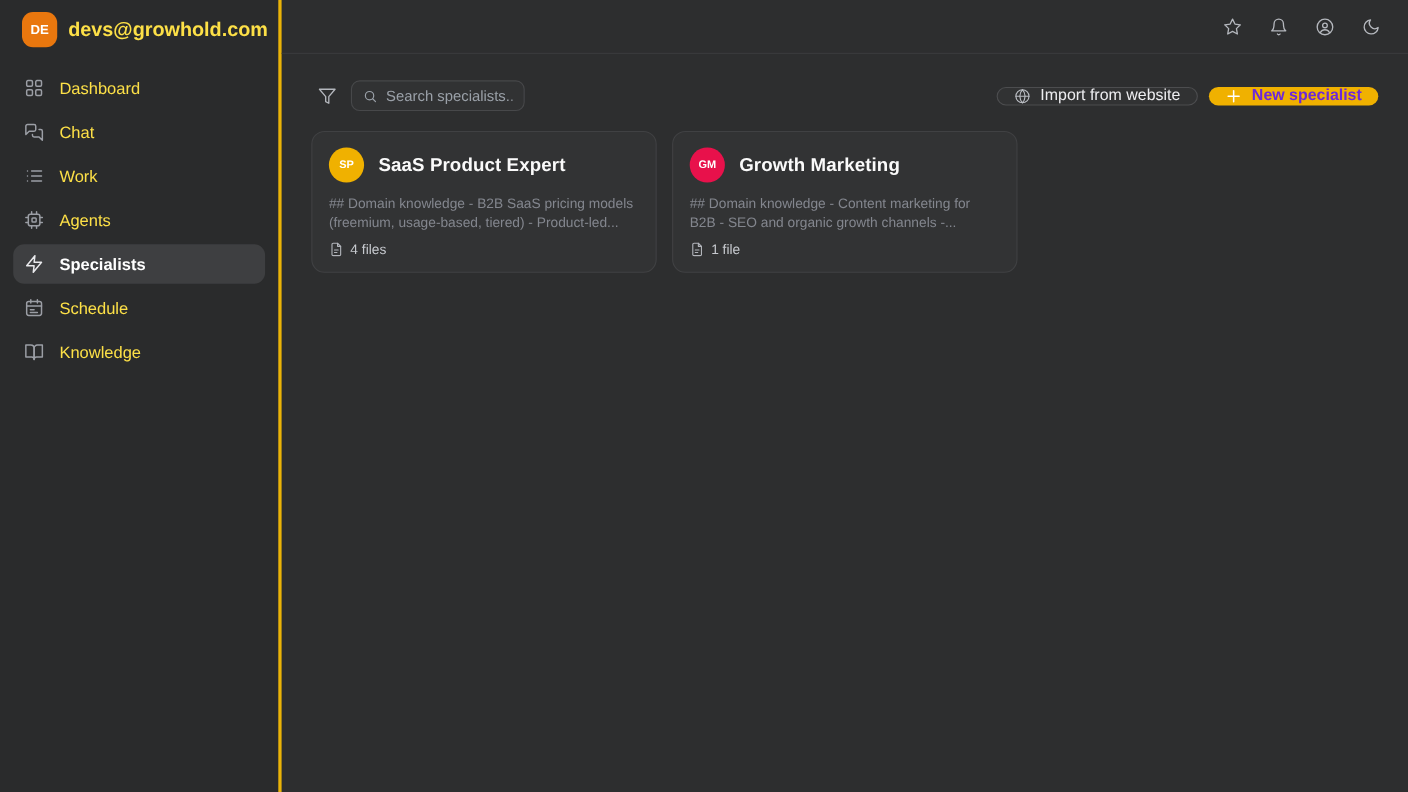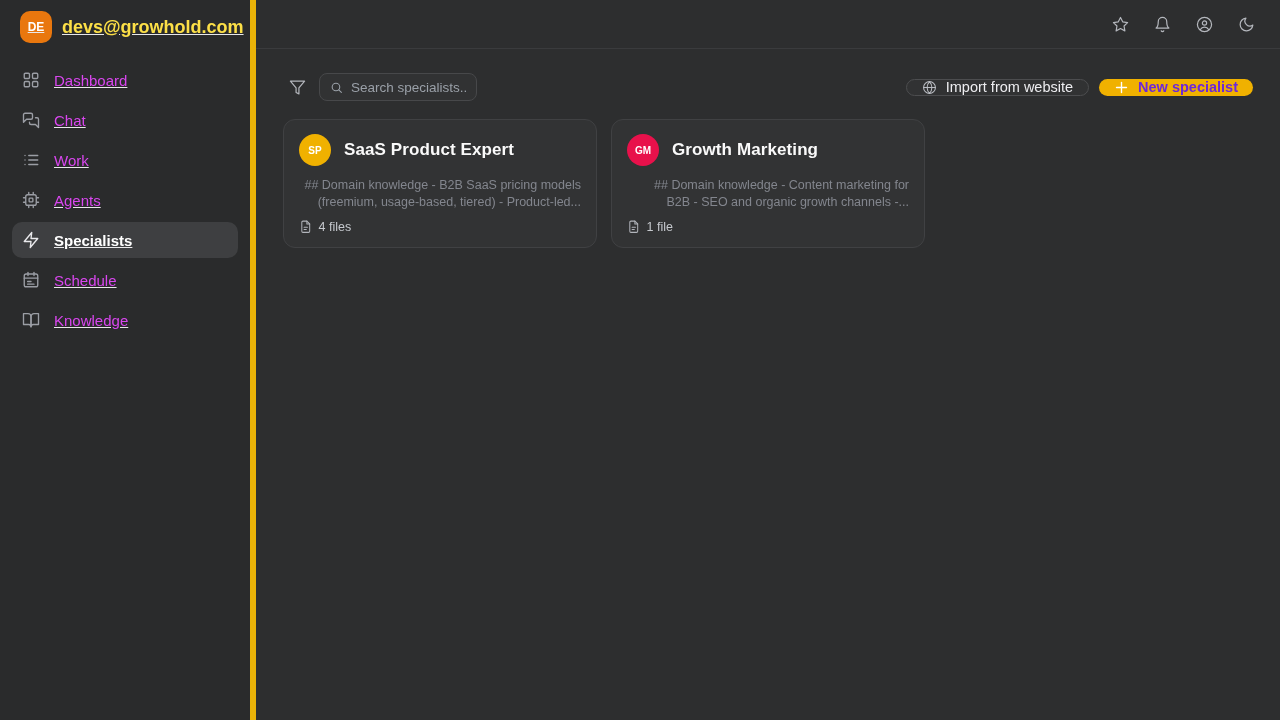--- a/index.html
+++ b/index.html
@@ -9,44 +9,43 @@
     background:#2d2e2f;
     color:#e8e8ea;
     -webkit-font-smoothing:antialiased;
   }
   .app { display:flex; width:1280px; height:720px; }
 
   
   .sidebar {
     width:256px; min-width:256px; height:100%;
     background:#2a2b2c;
-    border-right:6px solid #eab308;
+    border-right:3px solid #eab308;
     display:flex; flex-direction:column;
     padding:10px 12px;
-    text-decoration:underline;
   }
   .account {
     display:flex; align-items:center; gap:10px;
     padding:0 4px 0 8px; height:34px; margin-bottom:18px;
     cursor:pointer; border-radius:8px;
   }
   .account-avatar {
     width:32px; height:32px; border-radius:10px;
     display:flex; align-items:center; justify-content:center;
     font-size:12px; font-weight:700; color:#fff;
     flex:0 0 auto;
   }
   .account-email { font-size:18px; font-weight:600; color:#fde047; flex:1; }
   .account .chev { color:#8d9096; margin-right:16px; }
 
   .nav { display:flex; flex-direction:column; gap:4px; }
   .nav-item {
     display:flex; align-items:center; gap:14px;
     height:36px; padding:0 10px; border-radius:10px;
-    color:#d946ef; font-size:15px; cursor:pointer;
+    color:#fde047; font-size:15px; cursor:pointer;
     background:transparent; border:none; text-align:left;
     font-family:inherit;
   }
   .nav-item svg { color:#9b9ea5; }
   .nav-item.active { background:#3e3f41; color:#ffffff; font-weight:700; }
   .nav-item.active svg { color:#e9e9ec; }
 
   
   .main { flex:1; display:flex; flex-direction:column; min-width:0; }
   .topbar {
@@ -111,21 +110,21 @@
   .card-head { display:flex; align-items:center; gap:13px; margin-bottom:11px; }
   .card-avatar {
     width:32px; height:32px; border-radius:50%;
     display:flex; align-items:center; justify-content:center;
     font-size:10px; font-weight:700; color:#fff; flex:0 0 auto;
   }
   .card-title { font-size:17px; font-weight:700; color:#fafafa; letter-spacing:.1px; }
   .card-desc {
     font-size:12.5px; line-height:16.5px; color:#83868e;
     display:-webkit-box; -webkit-line-clamp:2; -webkit-box-orient:vertical;
-    overflow:hidden; margin-bottom:10px;text-align:right;
+    overflow:hidden; margin-bottom:10px;
   }
   .card-files {
     display:flex; align-items:center; gap:6px;
     font-size:12.5px; color:#c6c9ce;
   }
   .card-files svg { color:#b2b5bb; }
 
   .svg-defs { position:absolute; width:0; height:0; overflow:hidden; }
 </style>
 </head>

